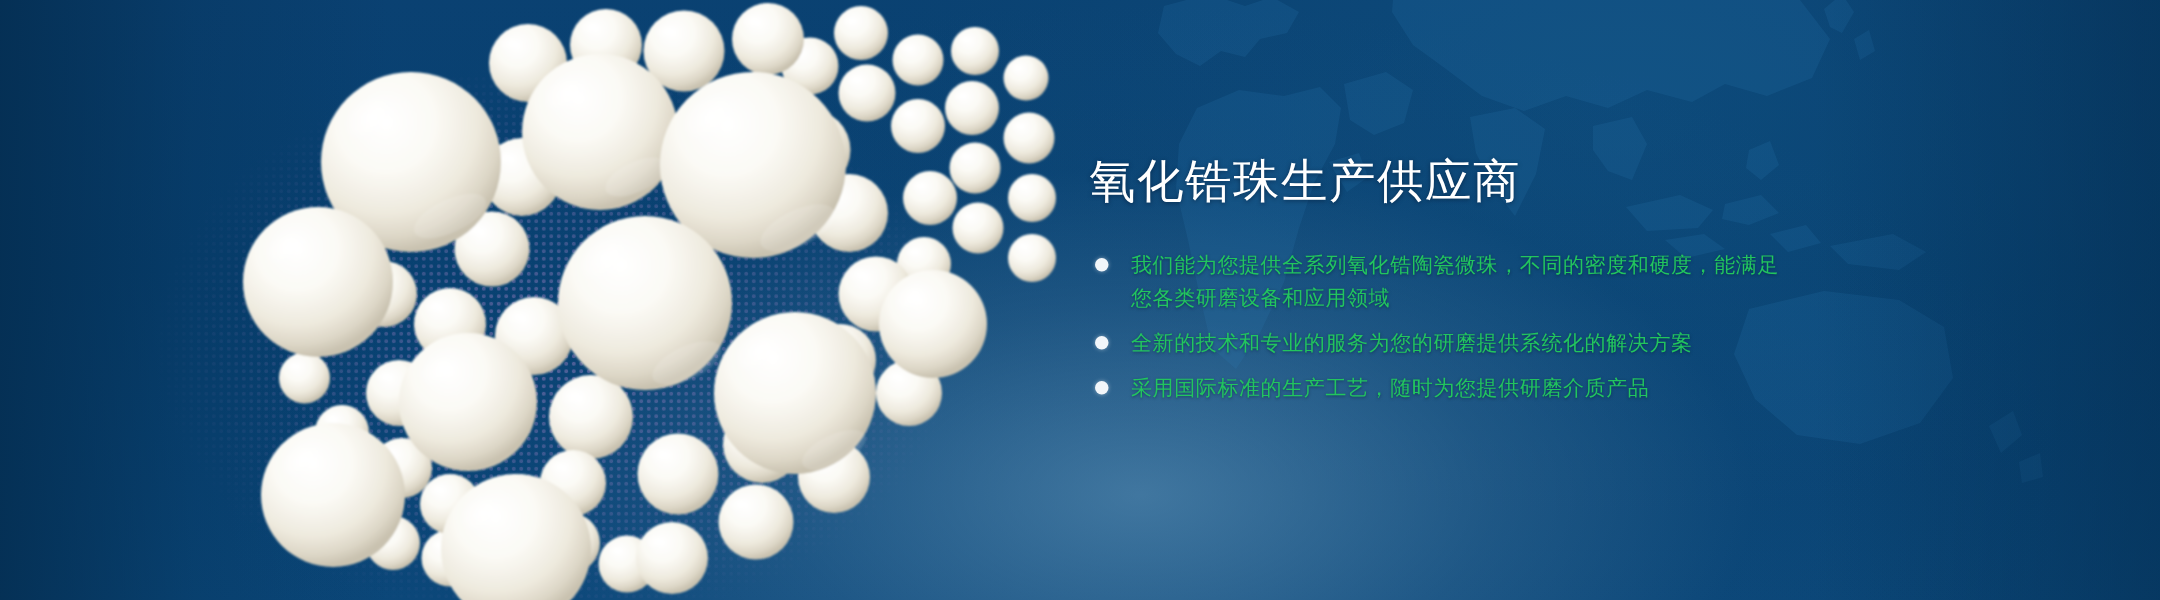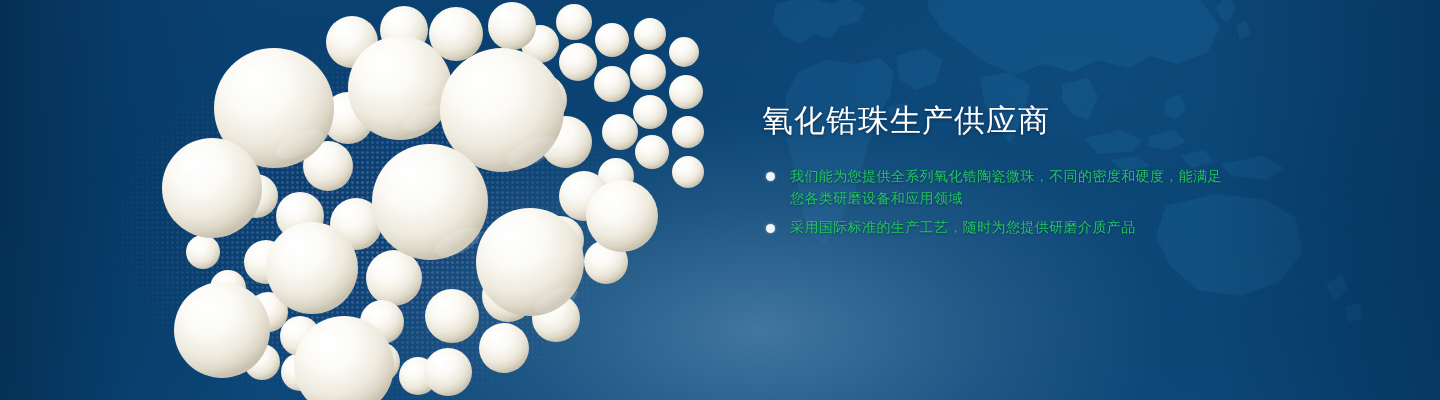--- a/index.html
+++ b/index.html
@@ -80,21 +80,21 @@
     top: 0;
     width: 760px;
     height: 400px;
     pointer-events: none;
   }
   #beads svg { display: block; width: 100%; height: 100%; }
 
   
   .copy {
     position: absolute;
-    left: 762px;
+    left: 726px;
     top: 100px;
     width: 470px;
   }
   .headline {
     margin: 0;
     font-size: 31px;
     line-height: 42px;
     font-weight: normal;
     color: #ffffff;
     letter-spacing: 1px;
@@ -109,21 +109,21 @@
   .bullet {
     position: relative;
     padding-left: 28px;
     margin-bottom: 8px;
     font-size: 14px;
     line-height: 22px;
     color: #22c55e;
     letter-spacing: 0.4px;
     text-shadow: 0 1px 2px rgba(0,20,45,0.5);
   }
-  .bullet:last-child { margin-bottom: 0; font-family: Liberation Mono, monospace; }
+  .bullet:last-child { margin-bottom: 0; }
   .bullet-dot {
     position: absolute;
     left: 4px;
     top: 7px;
     width: 9px;
     height: 9px;
     border-radius: 50%;
     background: #f2f6fa;
     box-shadow: 0 0 3px rgba(255,255,255,0.45);
   }
@@ -355,18 +355,22 @@
   <div class="copy">
     <h1 class="headline">氧化锆珠生产供应商</h1>
 
     <ul class="bullets">
       <li class="bullet">
         <span class="bullet-dot"></span>
         <span class="bullet-text">我们能为您提供全系列氧化锆陶瓷微珠，不同的密度和硬度，能满足您各类研磨设备和应用领域</span>
       </li>
       <li class="bullet">
         <span class="bullet-dot"></span>
+        <span class="bullet-text">全新的技术和专业的服务为您的研磨提供系统化的解决方案</span>
+      </li>
+      <li class="bullet">
+        <span class="bullet-dot"></span>
         <span class="bullet-text">采用国际标准的生产工艺，随时为您提供研磨介质产品</span>
       </li>
     </ul>
   </div>
 
 </div>
 
 </body></html>

